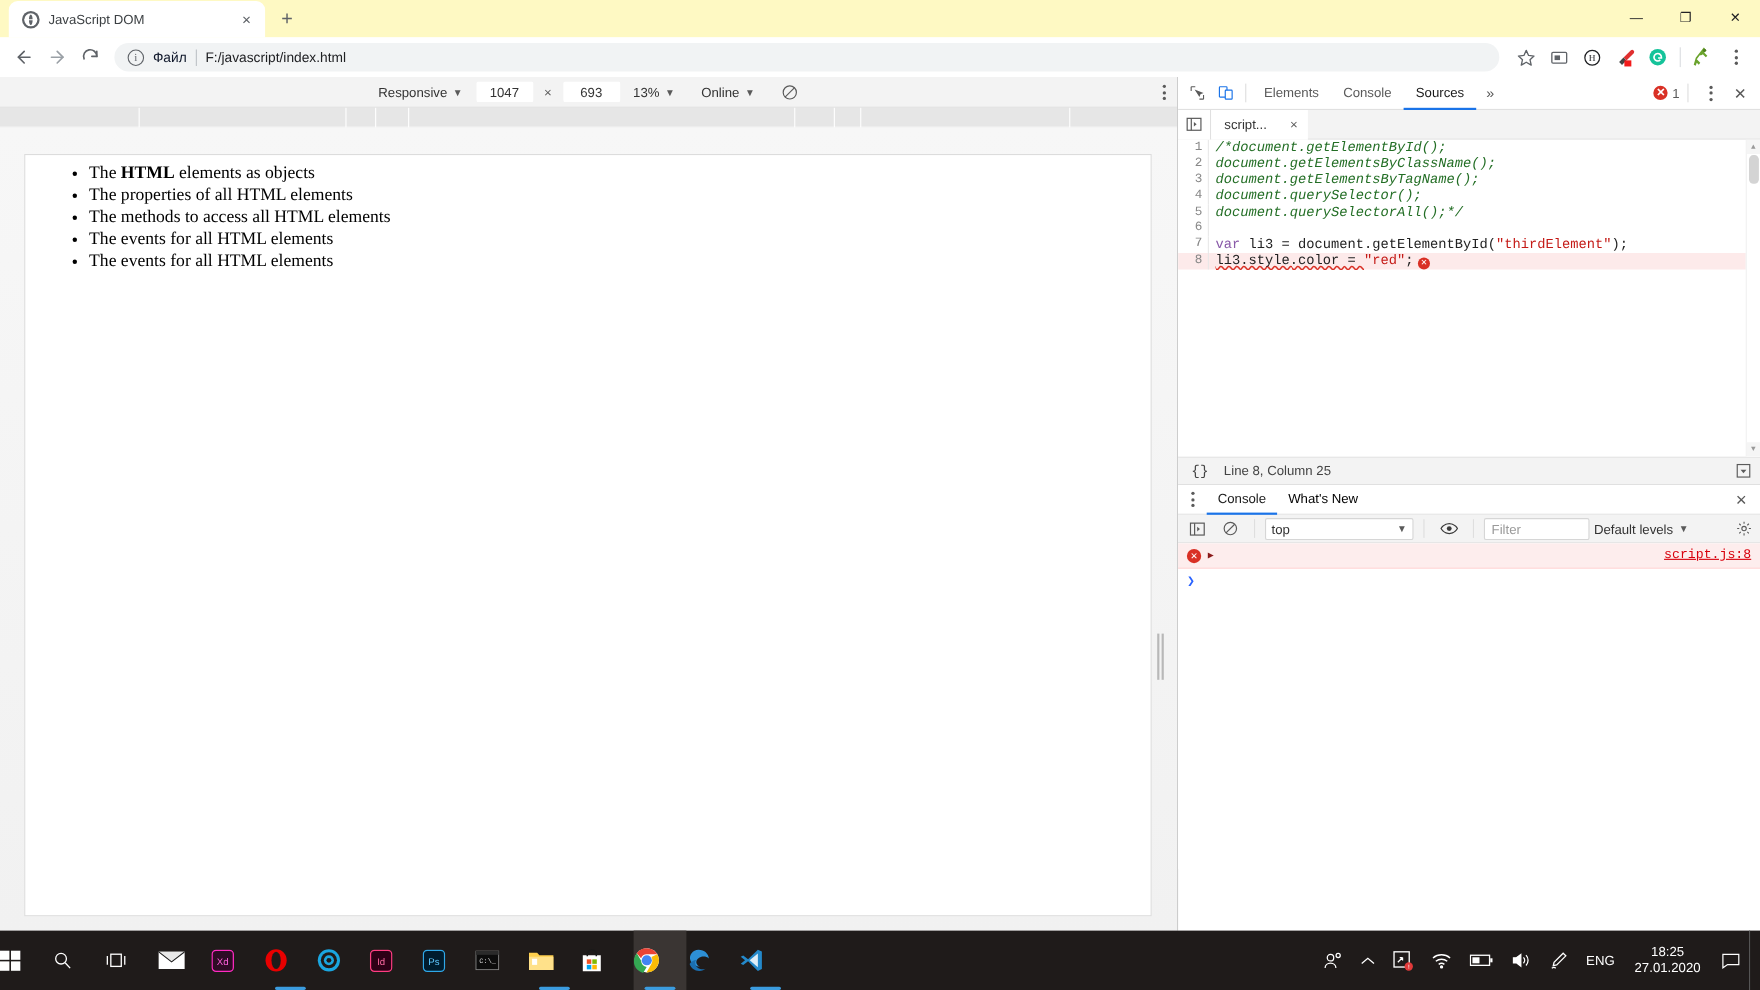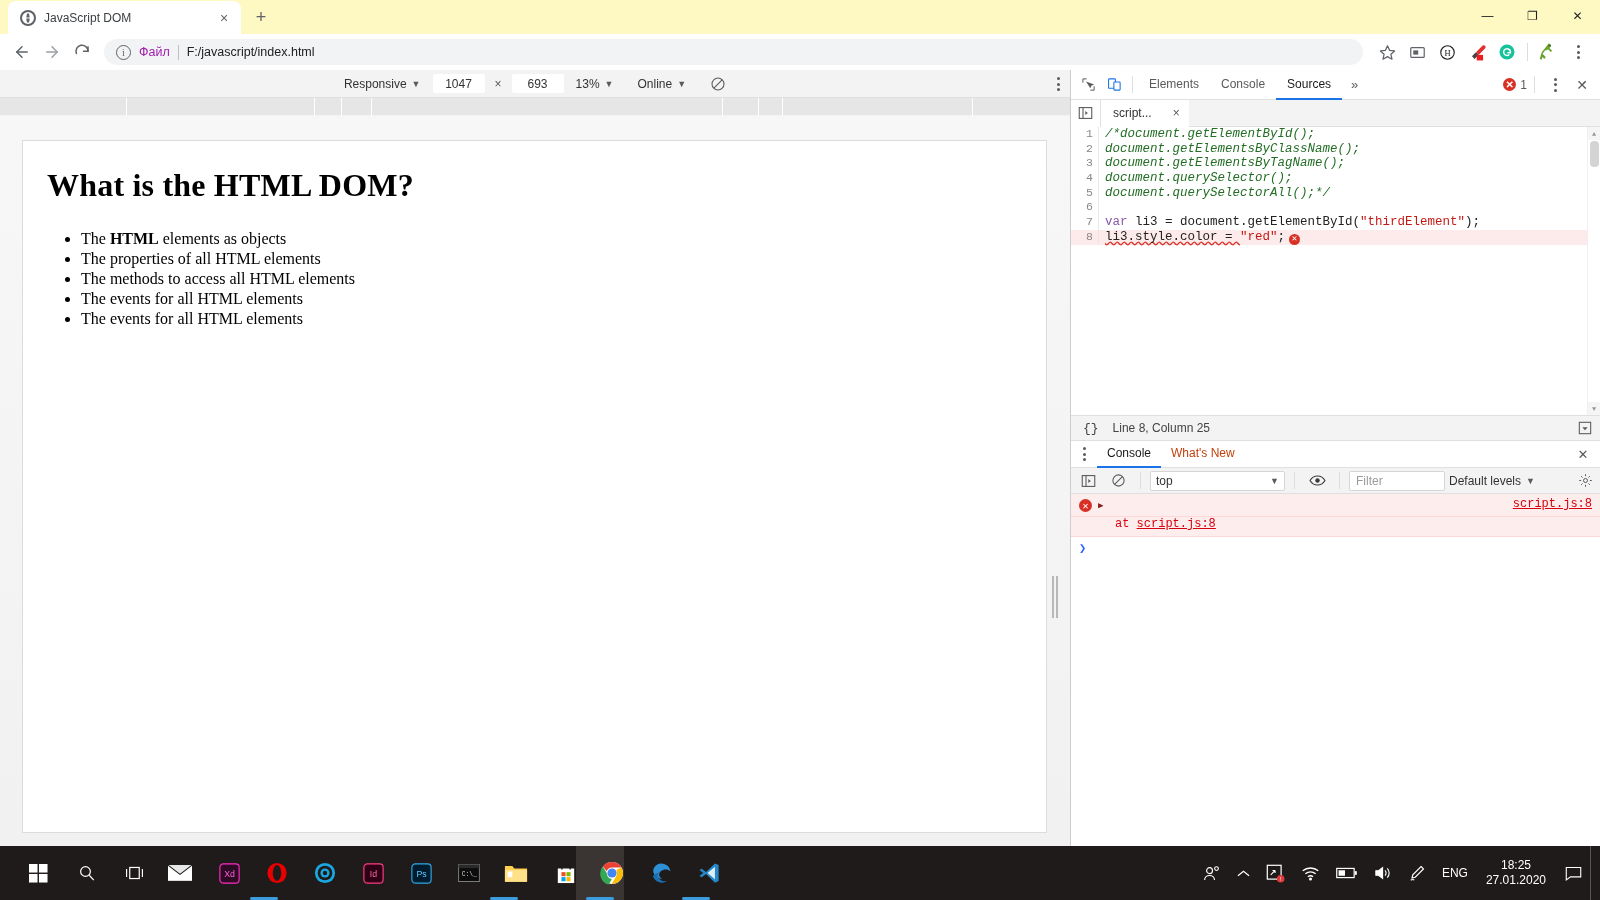--- a/index.html
+++ b/index.html
@@ -70,21 +70,21 @@
   .omnibox {
     flex: 1 1 auto; height: 26px; background: #f1f3f4; border-radius: 13px;
     margin: 0 8px 0 6px; display: flex; align-items: center; padding: 0 12px;
     gap: 8px; min-width: 0;
   }
   .omni-info {
     width: 15px; height: 15px; border: 1.3px solid #5f6368; border-radius: 50%;
     display: flex; align-items: center; justify-content: center;
     font-size: 10px; color: #5f6368; flex: 0 0 15px; font-family: "Liberation Serif", serif;
   }
-  .omni-scheme { font-size: 12.5px; color: #a21caf; white-space: nowrap; }
+  .omni-scheme { font-size: 12.5px; color: #0f172a; white-space: nowrap; }
   .omni-sep { width: 1px; height: 15px; background: #bdc1c6; }
   .omni-url { font-size: 12.5px; color: #202124; white-space: nowrap;
               overflow: hidden; text-overflow: ellipsis; }
   .ext-sep { width: 1px; height: 18px; background: #dadce0; margin: 0 4px; }
 
   
   .devicebar {
     position: absolute; left: 0; top: 70px; width: 1070px; height: 28px;
     background: #f3f3f3; border-bottom: 1px solid #e0e0e0;
     display: flex; align-items: center; justify-content: center;
@@ -228,21 +228,21 @@
 
   
   .drawer { background: #fff; }
   .drawer-tabbar {
     height: 27px; display: flex; align-items: center;
     border-bottom: 1px solid #e0e0e0;
   }
   .drawer-kebab { width: 26px; height: 27px; display: flex; align-items: center; justify-content: center; cursor: pointer; }
   .drawer-tab {
     padding: 0 10px; height: 27px; display: flex; align-items: center;
-    font-size: 12px; color: #c2410c; cursor: pointer; border-bottom: 2px solid transparent;
+    font-size: 12px; color: #000000; cursor: pointer; border-bottom: 2px solid transparent;
   }
   .drawer-tab.active { color: #1a1a1a; border-bottom-color: #1a73e8; }
   .drawer-close { margin-left: auto; width: 26px; height: 27px; display: flex;
                   align-items: center; justify-content: center; color: #5a5a5a;
                   font-size: 13px; cursor: pointer; margin-right: 4px; }
 
   .console-toolbar {
     height: 26px; display: flex; align-items: center; gap: 4px;
     border-bottom: 1px solid #e0e0e0; background: #f3f3f3; padding: 0 4px;
     font-size: 12px; color: #333;
@@ -286,21 +286,21 @@
   }
   .prompt-caret { color: #2962ff; font-weight: bold; }
 
   
   .taskbar {
     position: absolute; left: 0; top: 846px; width: 1600px; height: 54px;
     background: #1f1b1a; display: flex; align-items: center;
   }
   .tb-item {
     width: 48px; height: 54px; display: flex; align-items: center;
-    justify-content: flex-end; cursor: pointer; position: relative;
+    justify-content: flex-start; cursor: pointer; position: relative;
   }
   .tb-item.active { background: #3a3533; }
   .tb-item .underline {
     position: absolute; bottom: 0; left: 10px; width: 28px; height: 3px;
     background: #3b9cdf; border-radius: 2px;
   }
   .tray { margin-left: auto; display: flex; align-items: center; height: 54px; padding-right: 4px; }
   .tray-item {
     height: 54px; display: flex; align-items: center; justify-content: center;
     color: #fff; cursor: pointer; padding: 0 8px; font-size: 12px;
@@ -450,21 +450,20 @@
     <div class="tick" style="left:371px"></div>
     <div class="tick" style="left:722px"></div>
     <div class="tick" style="left:758px"></div>
     <div class="tick" style="left:782px"></div>
     <div class="tick" style="left:972px"></div>
   </div>
 
   <div class="viewport-area">
     <div class="viewport">
       <div class="page">
-        <h1>What is the HTML DOM?</h1>
         <ul>
           <li><span>The </span><b>HTML</b><span> elements as objects</span></li>
           <li>The properties of all HTML elements</li>
           <li>The methods to access all HTML elements</li>
           <li>The events for all HTML elements</li>
           <li>The events for all HTML elements</li>
         </ul>
       </div>
     </div>
     <div class="vp-drag-h">
@@ -633,23 +632,20 @@
             </svg>
         </div>
       </div>
 
       <div class="console-body">
         <div class="console-msg">
           <span class="msg-icon">✕</span>
           <span class="msg-expand">▶</span>
           <span class="msg-src">script.js:8</span>
         </div>
-        <div class="console-msg" style="padding-top:0;border-bottom:1px solid #ffd6d6;">
-          <span class="msg-stack"><span>at </span><a>script.js:8</a></span>
-        </div>
         <div class="console-prompt">
           <span class="prompt-caret">❯</span>
         </div>
       </div>
     </div>
   </div>
 
   <div class="taskbar">
     <div class="tb-item">
       <svg width="19" height="19" viewBox="0 0 20 20" fill="#fff">

